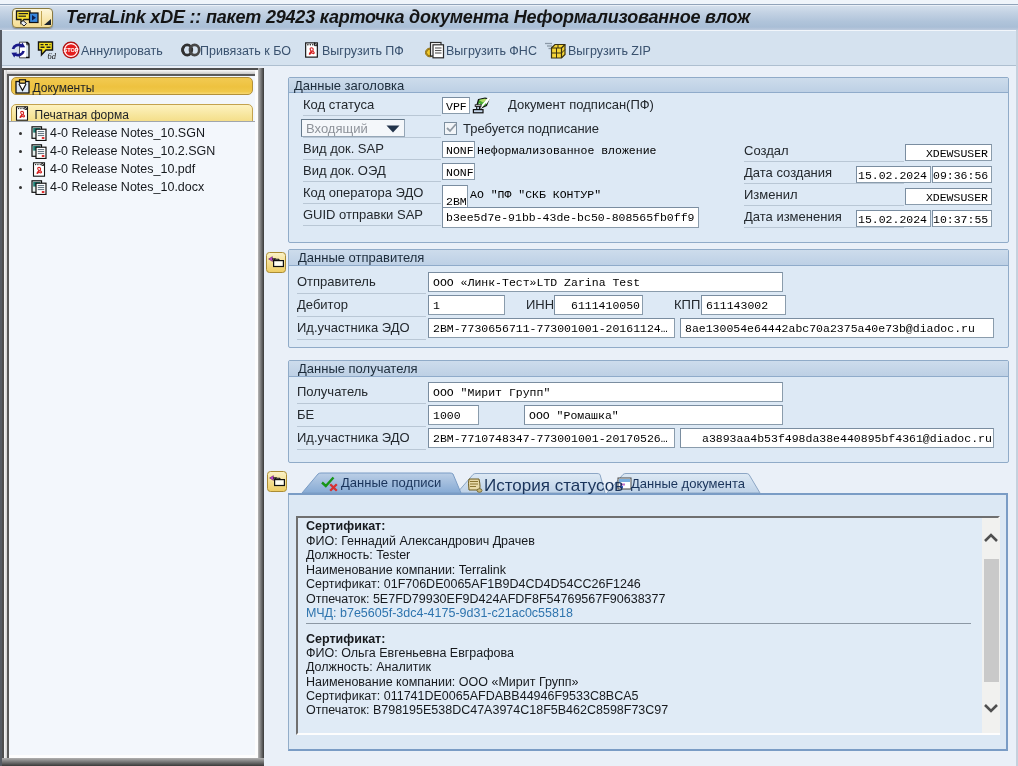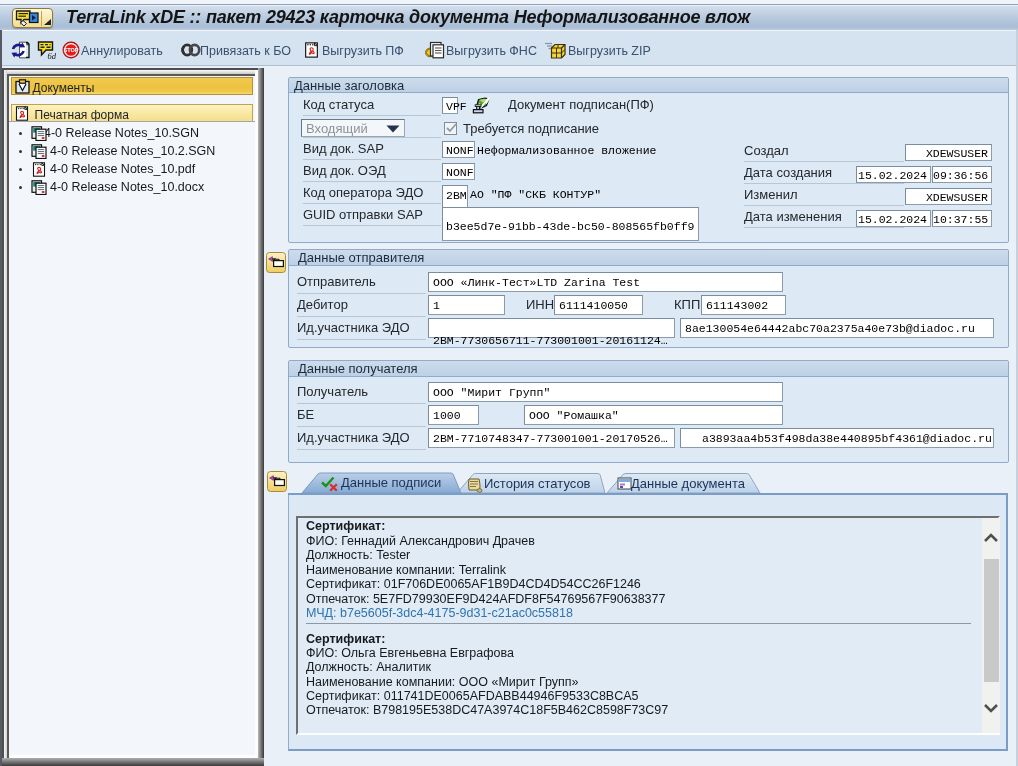--- a/index.html
+++ b/index.html
@@ -6,21 +6,21 @@
 body{position:relative;font-family:"Liberation Sans",sans-serif;background:#EAF0F8}
 .ab{position:absolute}
 .lbl{font-size:13px;color:#23282d;white-space:nowrap}
 .mono{font-family:"Liberation Mono",monospace;font-size:11.5px;color:#000;white-space:nowrap}
 .inp{background:#fff;border:1px solid #8a9cac;border-top-color:#7a8da0;border-left-color:#7a8da0}
 .ul{height:1px;background:#b9c7d5}
 .gb{border:1px solid #90abc8;border-radius:2px;background:#dde9f5}
 .gbt{font-size:13px;color:#1c2b3a;white-space:nowrap}
 .tbt{font-size:12.5px;color:#39516e;white-space:nowrap}
 .fitem{position:absolute;font-size:12.5px;color:#16191d;white-space:nowrap}
-.goldbtn{position:absolute;left:1.5px;width:242px;border:1px solid #b3913a;border-radius:0}
+.goldbtn{position:absolute;left:1.5px;width:242px;border:1px solid #b3913a;border-radius:5px}
 .cert{font-size:12.5px;color:#16191d;white-space:nowrap}
 .blue{color:#2e74ae}
 </style></head>
 <body>
 <svg width="0" height="0" style="position:absolute">
  <defs>
   <g id="docpair">
    <rect x="1" y="0.8" width="9.5" height="11.5" fill="#e7f0ee" stroke="#111" stroke-width="1.2"></rect>
    <rect x="2.2" y="2" width="7" height="4.6" fill="#1d8076"></rect>
    <rect x="5" y="3.2" width="10" height="11.3" fill="#fff" stroke="#111" stroke-width="1.2"></rect>
@@ -154,21 +154,21 @@
     <div style="position:absolute;left:21px;top:2.5px;font-size:12px;color:#1d2126;white-space:nowrap">Документы</div>
    </div>
    <div class="goldbtn" style="top:28px;height:29px;background:linear-gradient(180deg,#fdf2c0 0%,#f7e59b 40%,#f0d066 100%);border-color:#c3a24e">
     <svg style="position:absolute;left:2.5px;top:1.5px" width="16" height="15" viewBox="0 0 16 15">
         <use href="#pdficon"></use>
       </svg>
     <div style="position:absolute;left:23px;top:3px;font-size:12px;color:#1d2126;white-space:nowrap">Печатная форма</div>
    </div>
    <div style="position:absolute;left:0;top:45px;width:100%;height:1px;background:#a0a6ad"></div>
    <div style="position:absolute;left:0;top:46px;width:100%;bottom:0;background:#f3f7fc"></div>
-   <div class="fitem" style="left:35px;top:50px">4-0 Release Notes_10.SGN</div>
+   <div class="fitem" style="left:41px;top:50px">4-0 Release Notes_10.SGN</div>
    <div class="fitem" style="left:41px;top:68px">4-0 Release Notes_10.2.SGN</div>
    <div class="fitem" style="left:41px;top:86px">4-0 Release Notes_10.pdf</div>
    <div class="fitem" style="left:41px;top:104px">4-0 Release Notes_10.docx</div>
    <svg style="position:absolute;left:22px;top:50px" width="16" height="15" viewBox="0 0 16 15">
       <use href="#docpair"></use>
     </svg>
    <svg style="position:absolute;left:22px;top:68px" width="16" height="15" viewBox="0 0 16 15">
       <use href="#docpair"></use>
     </svg>
    <svg style="position:absolute;left:22px;top:86px" width="16" height="15" viewBox="0 0 16 15">
@@ -181,21 +181,21 @@
    <div style="position:absolute;left:10px;top:74px;width:3px;height:3px;border-radius:50%;background:#333"></div>
    <div style="position:absolute;left:10px;top:92px;width:3px;height:3px;border-radius:50%;background:#333"></div>
    <div style="position:absolute;left:10px;top:110px;width:3px;height:3px;border-radius:50%;background:#333"></div>
   </div>
 
 <div class="ab gb" style="left:288px;top:77px;width:721px;height:166px"></div>
 <div class="ab" style="left:289px;top:78px;width:719px;height:15px;background:linear-gradient(180deg,#cddcec,#bdd0e5);border-bottom:1px solid #8fabca"></div>
 <div class="ab gbt" style="left:294px;top:77.5px">Данные заголовка</div>
 <div class="ab lbl" style="left:303px;top:96.5px">Код статуса</div>
 <div class="ab ul" style="left:303px;top:114.7px;width:138px"></div>
-<div class="ab inp mono" style="left:442px;top:97px;width:16px;height:17px;line-height:15px;padding:1px 0 0 3px">VPF</div>
+<div class="ab inp mono" style="left:442px;top:97px;width:28px;height:17px;line-height:15px;padding:1px 0 0 3px">VPF</div>
 <svg class="ab" style="left:472px;top:97px" width="19" height="17" viewBox="0 0 19 17">
  <path d="M6.5 2.5 L13 1 L17 2 L14.5 8.5 L9 11 L5 8 Z" fill="#46a832" stroke="#111" stroke-width="1.2"></path>
  <path d="M7 3 L12.5 1.8 L15.5 2.5 L11 5.5 Z" fill="#b2dc66"></path>
  <path d="M6.8 7 L9.3 9.8 L16.8 1.2" fill="none" stroke="#fff" stroke-width="2"></path>
  <path d="M17.6 1 L14 6.5" stroke="#fff" stroke-width="1.4"></path>
  <rect x="4.7" y="8.8" width="2.8" height="4" fill="#c3d5ea" stroke="#111" stroke-width="1.1"></rect>
  <rect x="3.2" y="7.8" width="5.8" height="1.6" fill="#fff" stroke="#111" stroke-width=".9"></rect>
  <rect x="1.4" y="12.6" width="9.6" height="3.2" fill="#c3d5ea" stroke="#111" stroke-width="1.2"></rect>
 </svg>
 <div class="ab lbl" style="left:508px;top:96.5px">Документ подписан(ПФ)</div>
@@ -213,25 +213,25 @@
 <div class="ab lbl" style="left:463px;top:120.5px">Требуется подписание</div>
 <div class="ab lbl" style="left:303px;top:140.5px">Вид док. SAP</div>
 <div class="ab ul" style="left:303px;top:158.7px;width:138px"></div>
 <div class="ab inp mono" style="left:442px;top:141px;width:33px;height:17px;line-height:15px;padding:1px 0 0 3px">NONF</div>
 <div class="ab mono" style="left:477px;top:144px">Неформализованное вложение</div>
 <div class="ab lbl" style="left:303px;top:162.5px">Вид док. ОЭД</div>
 <div class="ab ul" style="left:303px;top:180.7px;width:138px"></div>
 <div class="ab inp mono" style="left:442px;top:163px;width:33px;height:17px;line-height:15px;padding:1px 0 0 3px">NONF</div>
 <div class="ab lbl" style="left:303px;top:184.5px">Код оператора ЭДО</div>
 <div class="ab ul" style="left:303px;top:202.7px;width:138px"></div>
-<div class="ab inp mono" style="left:442px;top:185px;width:26px;height:32px;line-height:15px;padding:2px 0 0 3px">2BM</div>
+<div class="ab inp mono" style="left:442px;top:185px;width:26px;height:32px;line-height:15px;padding:8px 0 0 3px">2BM</div>
 <div class="ab mono" style="left:470px;top:188px">АО "ПФ "СКБ КОНТУР"</div>
 <div class="ab lbl" style="left:303px;top:206.5px">GUID отправки SAP</div>
 <div class="ab ul" style="left:303px;top:224.7px;width:138px"></div>
-<div class="ab inp mono" style="left:442px;top:207px;width:257px;height:34px;line-height:15px;padding:11px 0 0 3px">b3ee5d7e-91bb-43de-bc50-808565fb0ff9</div>
+<div class="ab inp mono" style="left:442px;top:207px;width:257px;height:21px;line-height:15px;padding:2px 0 0 3px">b3ee5d7e-91bb-43de-bc50-808565fb0ff9</div>
 <div class="ab lbl" style="left:744px;top:143px">Создал</div>
 <div class="ab ul" style="left:744px;top:161.2px;width:160px"></div>
 <div class="ab inp mono" style="left:905px;top:143.5px;width:87px;height:17px;line-height:15px;padding:1px 3px 0 0;text-align:right">XDEWSUSER</div>
 <div class="ab lbl" style="left:744px;top:165px">Дата создания</div>
 <div class="ab ul" style="left:744px;top:183.2px;width:160px"></div>
 <div class="ab inp mono" style="left:856px;top:165.5px;width:75px;height:17px;line-height:15px;padding:1px 3px 0 0;text-align:right">15.02.2024</div>
 <div class="ab inp mono" style="left:932px;top:165.5px;width:60px;height:17px;line-height:15px;padding:1px 3px 0 0;text-align:center">09:36:56</div>
 <div class="ab lbl" style="left:744px;top:187px">Изменил</div>
 <div class="ab ul" style="left:744px;top:205.2px;width:160px"></div>
 <div class="ab inp mono" style="left:905px;top:187.5px;width:87px;height:17px;line-height:15px;padding:1px 3px 0 0;text-align:right">XDEWSUSER</div>
@@ -253,26 +253,26 @@
 <div class="ab gb" style="left:288px;top:249px;width:721px;height:99px"></div>
 <div class="ab" style="left:289px;top:250px;width:719px;height:16px;background:linear-gradient(180deg,#cddcec,#bdd0e5);border-bottom:1px solid #8fabca"></div>
 <div class="ab gbt" style="left:298px;top:249.5px">Данные отправителя</div>
 <div class="ab lbl" style="left:297px;top:273.7px">Отправитель</div>
 <div class="ab ul" style="left:297px;top:292.5px;width:129px"></div>
 <div class="ab inp mono" style="left:428px;top:272px;width:355px;height:20px;line-height:15px;padding:2px 0 0 4px">ООО «Линк-Тест»LTD Zarina Test</div>
 <div class="ab lbl" style="left:297px;top:296.7px">Дебитор</div>
 <div class="ab ul" style="left:297px;top:315.5px;width:129px"></div>
 <div class="ab inp mono" style="left:428px;top:295px;width:77px;height:20px;line-height:15px;padding:2px 0 0 4px">1</div>
 <div class="ab lbl" style="left:526px;top:296.7px">ИНН</div>
-<div class="ab inp mono" style="left:554px;top:295px;width:89px;height:20px;line-height:15px;padding:2px 0 0 4px">6111410050</div>
+<div class="ab inp mono" style="left:554px;top:295px;width:89px;height:20px;line-height:15px;padding:2px 0 0 16px">6111410050</div>
 <div class="ab lbl" style="left:674px;top:296.7px">КПП</div>
 <div class="ab inp mono" style="left:701px;top:295px;width:85px;height:20px;line-height:15px;padding:2px 0 0 4px">611143002</div>
 <div class="ab lbl" style="left:297px;top:319.7px">Ид.участника ЭДО</div>
 <div class="ab ul" style="left:297px;top:338.5px;width:129px"></div>
-<div class="ab inp mono" style="left:428px;top:318px;width:247px;height:20px;line-height:15px;padding:14px 0 0 4px">2BM-7730656711-773001001-20161124…</div>
+<div class="ab inp mono" style="left:428px;top:318px;width:247px;height:20px;line-height:15px;padding:2px 0 0 4px">2BM-7730656711-773001001-20161124…</div>
 <div class="ab inp mono" style="left:680px;top:318px;width:314px;height:20px;line-height:15px;padding:2px 0 0 4px">8ae130054e64442abc70a2375a40e73b@diadoc.ru</div>
 
 <div class="ab gb" style="left:288px;top:360px;width:721px;height:103px"></div>
 <div class="ab" style="left:289px;top:361px;width:719px;height:16px;background:linear-gradient(180deg,#cddcec,#bdd0e5);border-bottom:1px solid #8fabca"></div>
 <div class="ab gbt" style="left:298px;top:360.5px">Данные получателя</div>
 <div class="ab lbl" style="left:297px;top:383.7px">Получатель</div>
 <div class="ab ul" style="left:297px;top:402.5px;width:129px"></div>
 <div class="ab inp mono" style="left:428px;top:382px;width:355px;height:20px;line-height:15px;padding:2px 0 0 4px">ООО "Мирит Групп"</div>
 <div class="ab lbl" style="left:297px;top:406.7px">БЕ</div>
 <div class="ab ul" style="left:297px;top:425.5px;width:129px"></div>
@@ -312,21 +312,21 @@
       <ellipse cx="11.5" cy="12.5" rx="2.5" ry="1.8" fill="#c8b878" stroke="#6b5a20" stroke-width=".8"></ellipse>
     </g>
  <g transform="translate(330,7)">
       <rect x="0" y="0" width="13" height="11" fill="#fff" stroke="#444" stroke-width="1"></rect>
       <rect x="1" y="1" width="11" height="3" fill="#7ab0e0"></rect>
       <rect x="2" y="5.5" width="5" height="2" fill="#c070c8"></rect>
       <rect x="2" y="8" width="3" height="2" fill="#3858c8"></rect>
     </g>
 </svg>
 <div class="ab" style="left:341px;top:475px;font-size:13px;color:#19335a;white-space:nowrap">Данные подписи</div>
-<div class="ab" style="left:484px;top:475.5px;font-size:13px;color:#19335a;white-space:nowrap">История статусов</div>
+<div class="ab" style="left:484px;top:475.5px;font-size:17px;color:#19335a;white-space:nowrap">История статусов</div>
 <div class="ab" style="left:631px;top:475.5px;font-size:13px;color:#19335a;white-space:nowrap">Данные документа</div>
 
 <div class="ab" style="left:288px;top:495px;width:720px;height:256px;background:#dce8f4;border-left:1px solid #93adc9;border-right:2px solid #7a9cc5;border-bottom:2px solid #7a9cc5"></div>
 <div class="ab" style="left:295.5px;top:515.5px;width:704.5px;height:219px;background:#e0ebf6;border:2px solid #fdfdfd;border-top-color:#6f6f6f;border-left-color:#6f6f6f"></div>
 <div class="ab" style="left:982px;top:517.5px;width:18px;height:215px;background:#f1f1ef"></div>
 <svg class="ab" style="left:984px;top:533px" width="14" height="10" viewBox="0 0 14 10">
     <path d="M1 8 L7 2 L13 8" fill="none" stroke="#4f4f4f" stroke-width="2.6"></path>
   </svg>
 <div class="ab" style="left:983.5px;top:559px;width:15px;height:123px;background:#c9c9c9"></div>
 <svg class="ab" style="left:984px;top:703px" width="14" height="10" viewBox="0 0 14 10">

